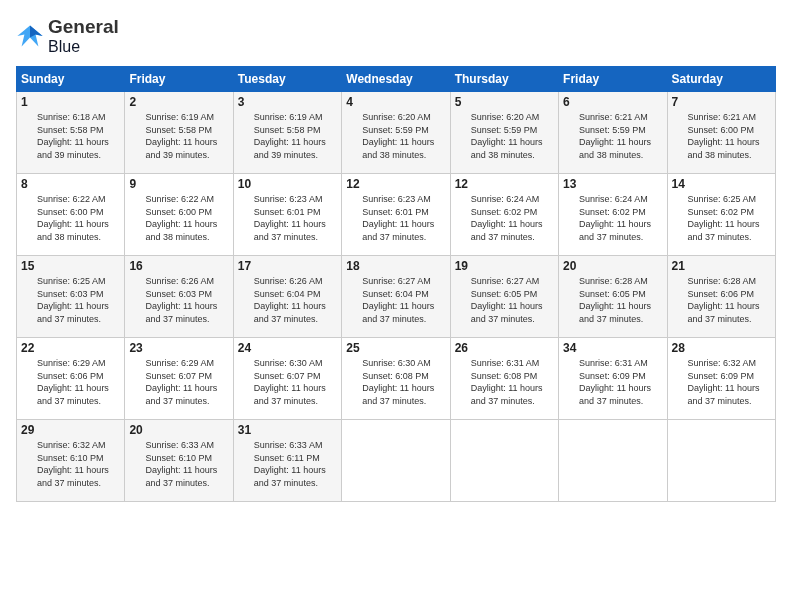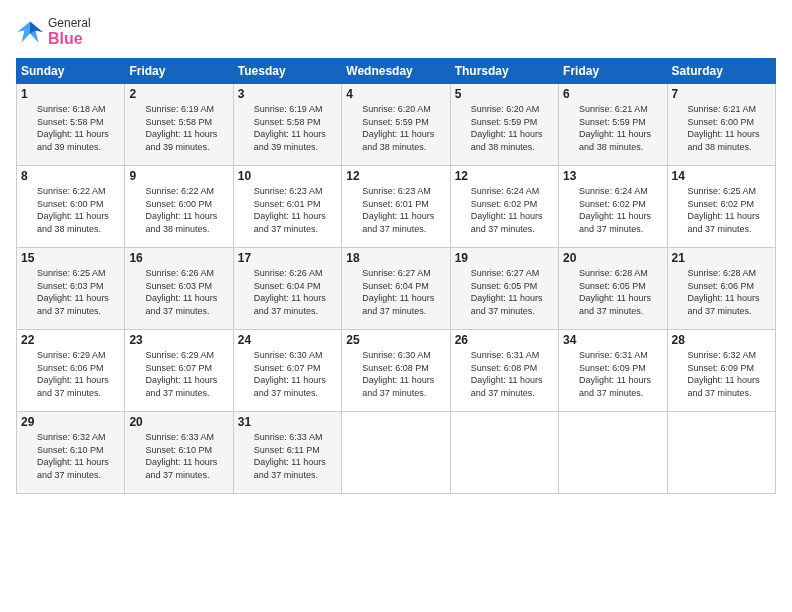--- a/index.html
+++ b/index.html
@@ -91,22 +91,22 @@
 <body>
 
 <div class="page">
   <div class="header">
     <div class="logo">
       <svg class="logo-bird" viewBox="0 0 40 40">
         <polygon points="20,5 38,20 28,18 32,35 20,22 8,35 12,18 2,20" fill="#2196f3" opacity="0.85"></polygon>
         <polygon points="20,5 38,20 28,18 20,22" fill="#1565c0"></polygon>
       </svg>
       <div>
-        <div style="font-size:12px;font-weight:normal;color:#333;">General</div>
-        <div style="font-size:16px;font-weight:bold;color:#ec4899;">Blue</div>
+        <div style="font-size:19px;font-weight:bold;color:#333;">General</div>
+        <div style="font-size:16px;font-weight:normal;color:#0f172a;">Blue</div>
       </div>
     </div>
     <div class="title-block">
       <div class="month-title"></div>
       <div class="location"></div>
     </div>
   </div>
 
   <table class="calendar">
     <thead>

